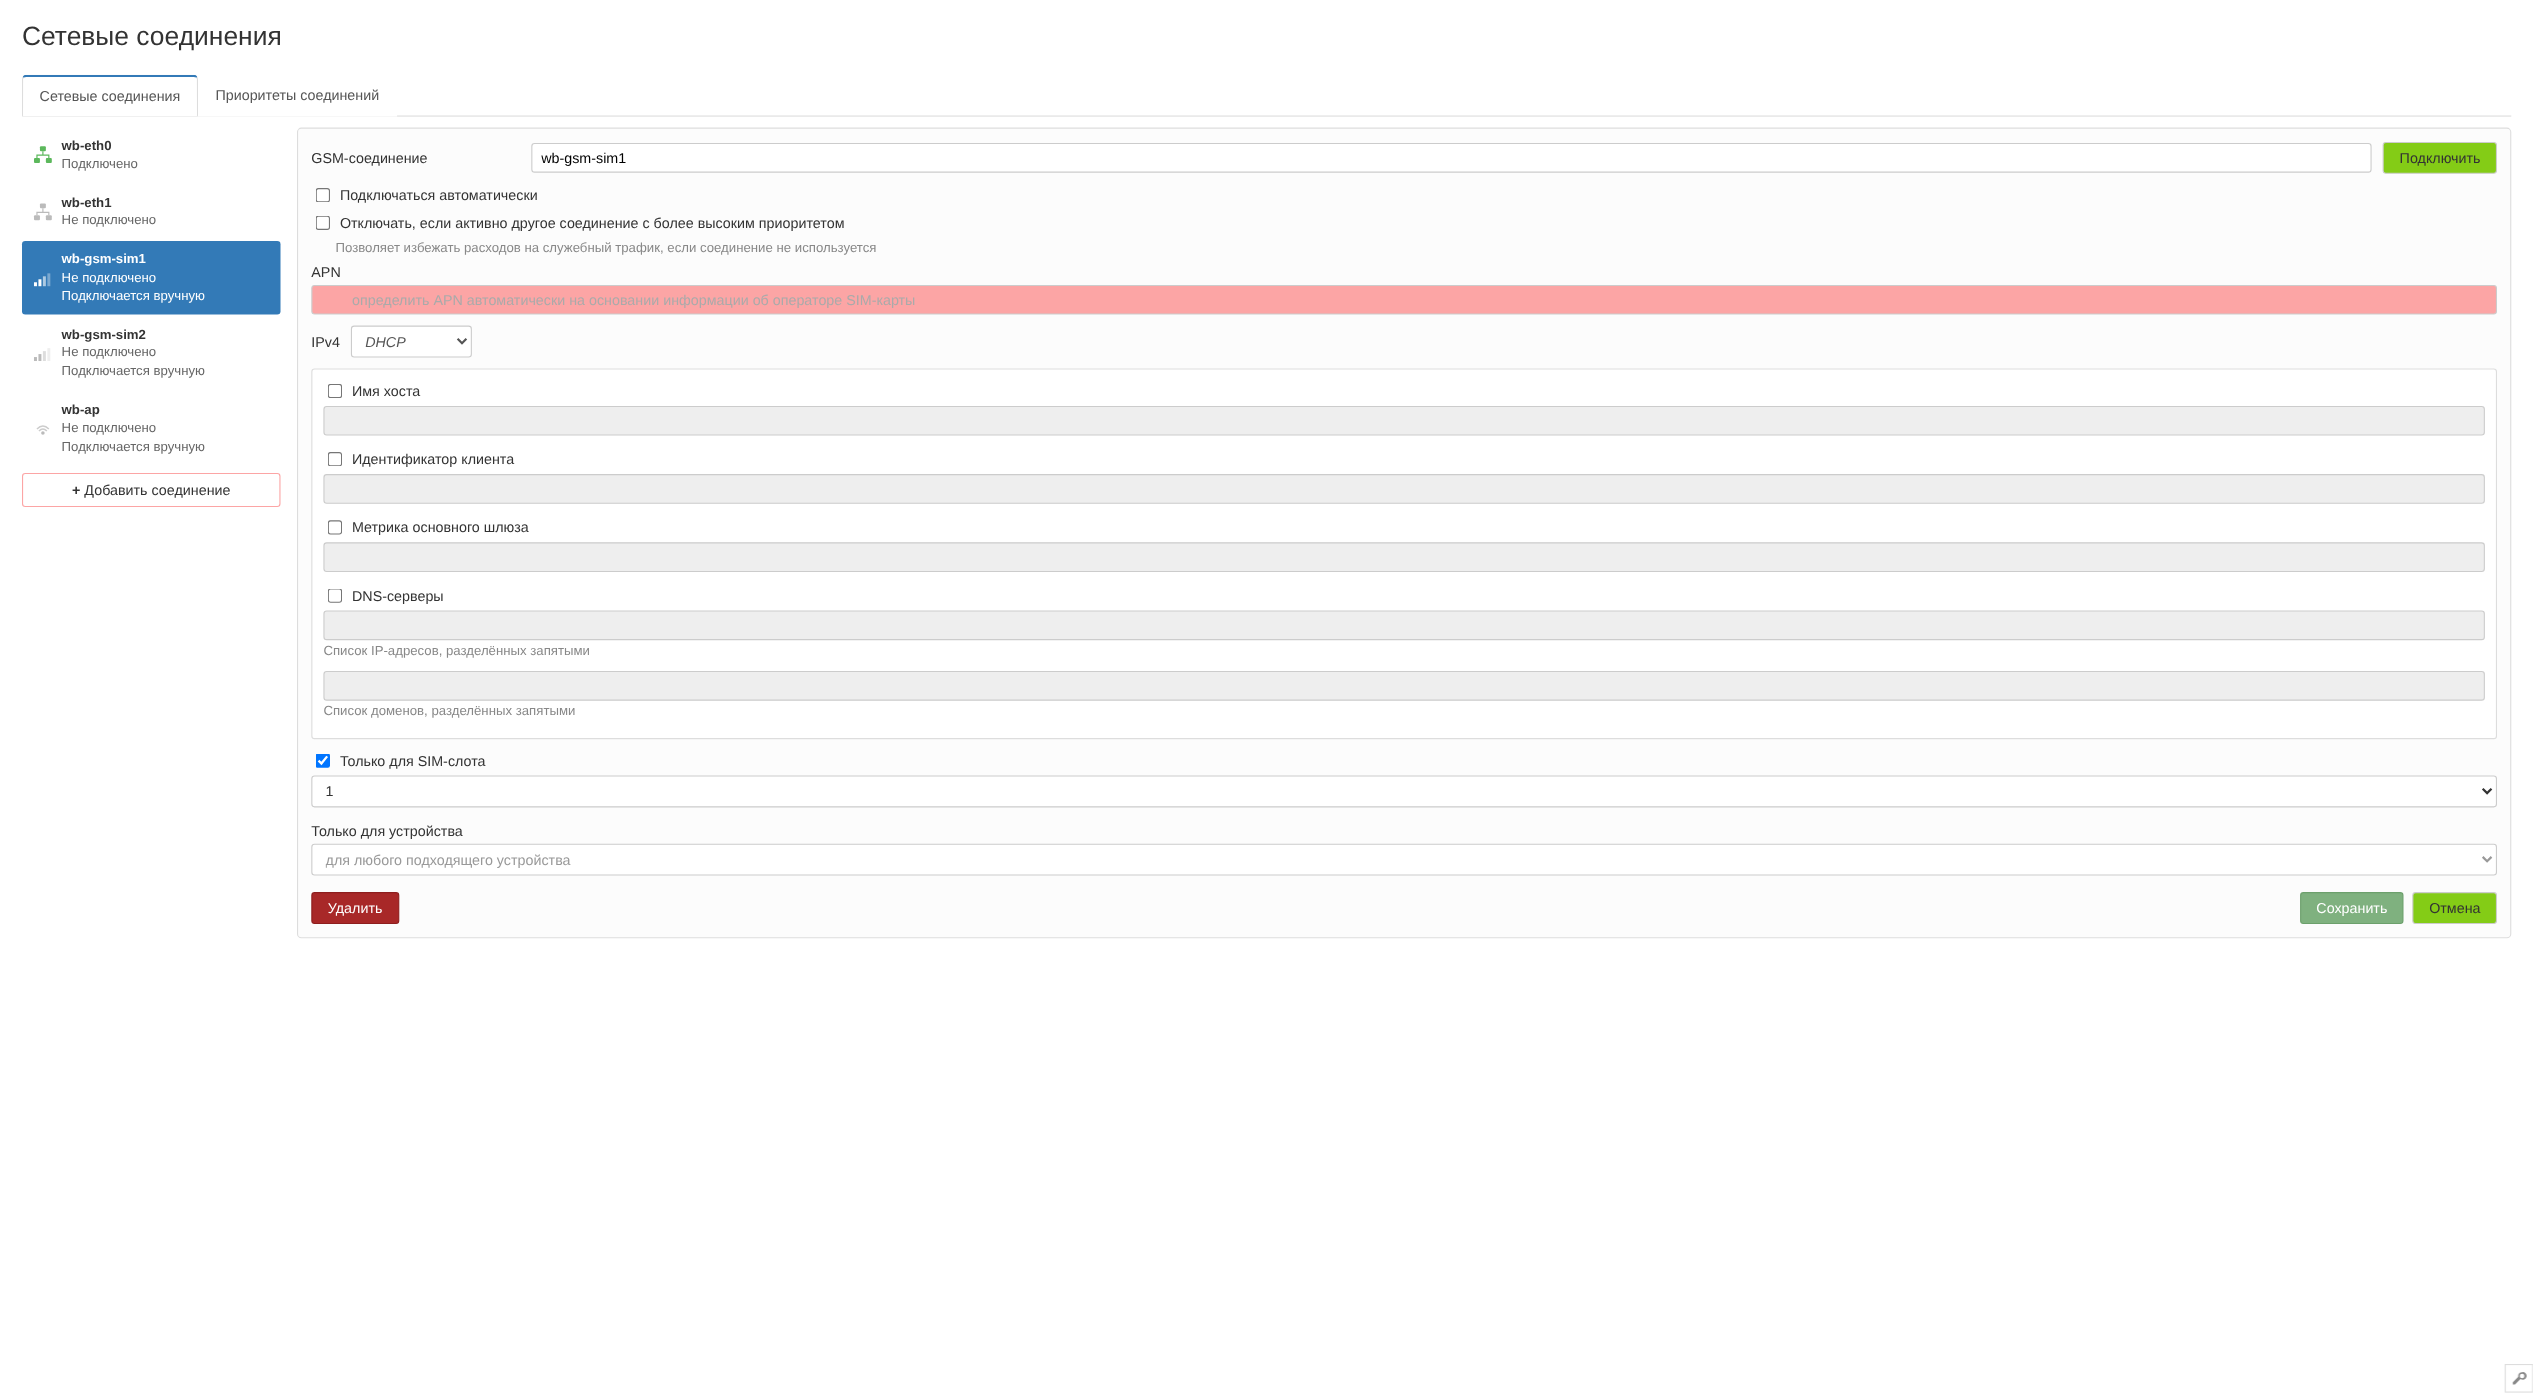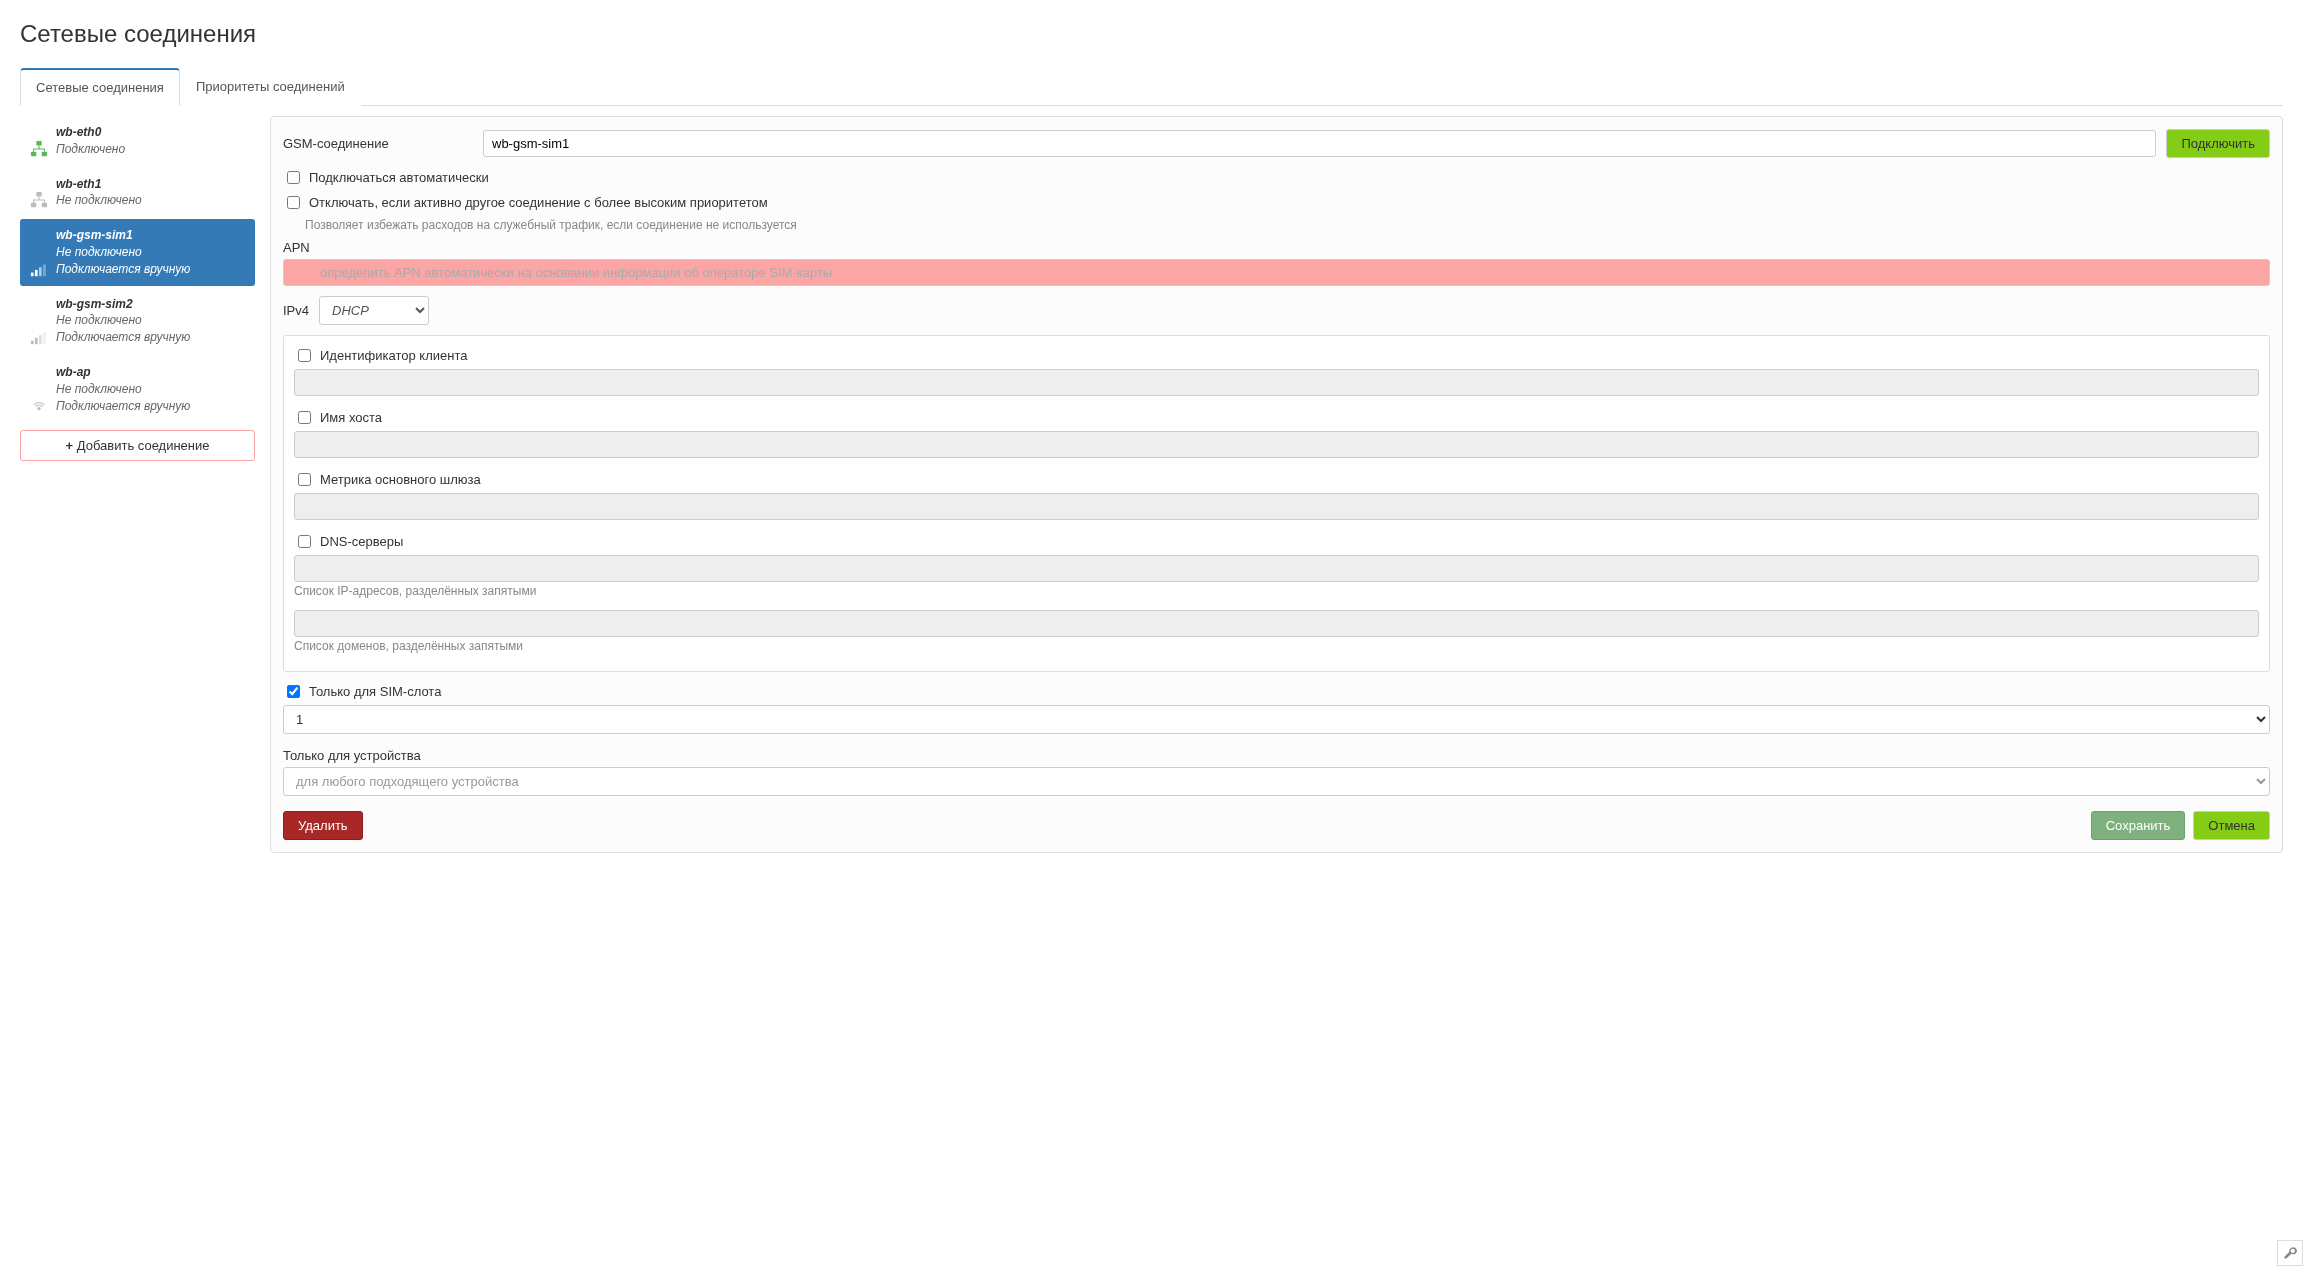--- a/index.html
+++ b/index.html
@@ -47,27 +47,26 @@
       display: flex;
       gap: 15px;
       padding-top: 10px;
     }
     .sidebar {
       width: 235px;
       flex-shrink: 0;
     }
     .conn-item {
       display: flex;
-      align-items: flex-end;
+      align-items: center;
       padding: 8px 10px;
       gap: 8px;
       cursor: pointer;
       border-radius: 3px;
       margin-bottom: 2px;
-      font-style: italic;
     }
     .conn-item.active {
       background: #337ab7;
       color: #fff;
     }
     .conn-icon {
       width: 18px;
       height: 18px;
       flex-shrink: 0;
       margin-top: 1px;
@@ -357,29 +356,29 @@
         <select class="ipv4-sel">
           <option>DHCP</option>
         </select>
       </div>
 
       <div class="section">
 
         <div class="field-group">
           <div class="checkbox-label">
             <input type="checkbox" style="">
-            <span>Идентификатор клиента</span>
+            <span>Имя хоста</span>
           </div>
           <input type="text" class="full-input" disabled="" style="">
         </div>
 
         <div class="field-group">
           <div class="checkbox-label">
             <input type="checkbox" style="">
-            <span>Имя хоста</span>
+            <span>Идентификатор клиента</span>
           </div>
           <input type="text" class="full-input" disabled="" style="">
         </div>
 
         <div class="field-group">
           <div class="checkbox-label">
             <input type="checkbox" style="">
             <span>Метрика основного шлюза</span>
           </div>
           <input type="text" class="full-input" disabled="" style="">

